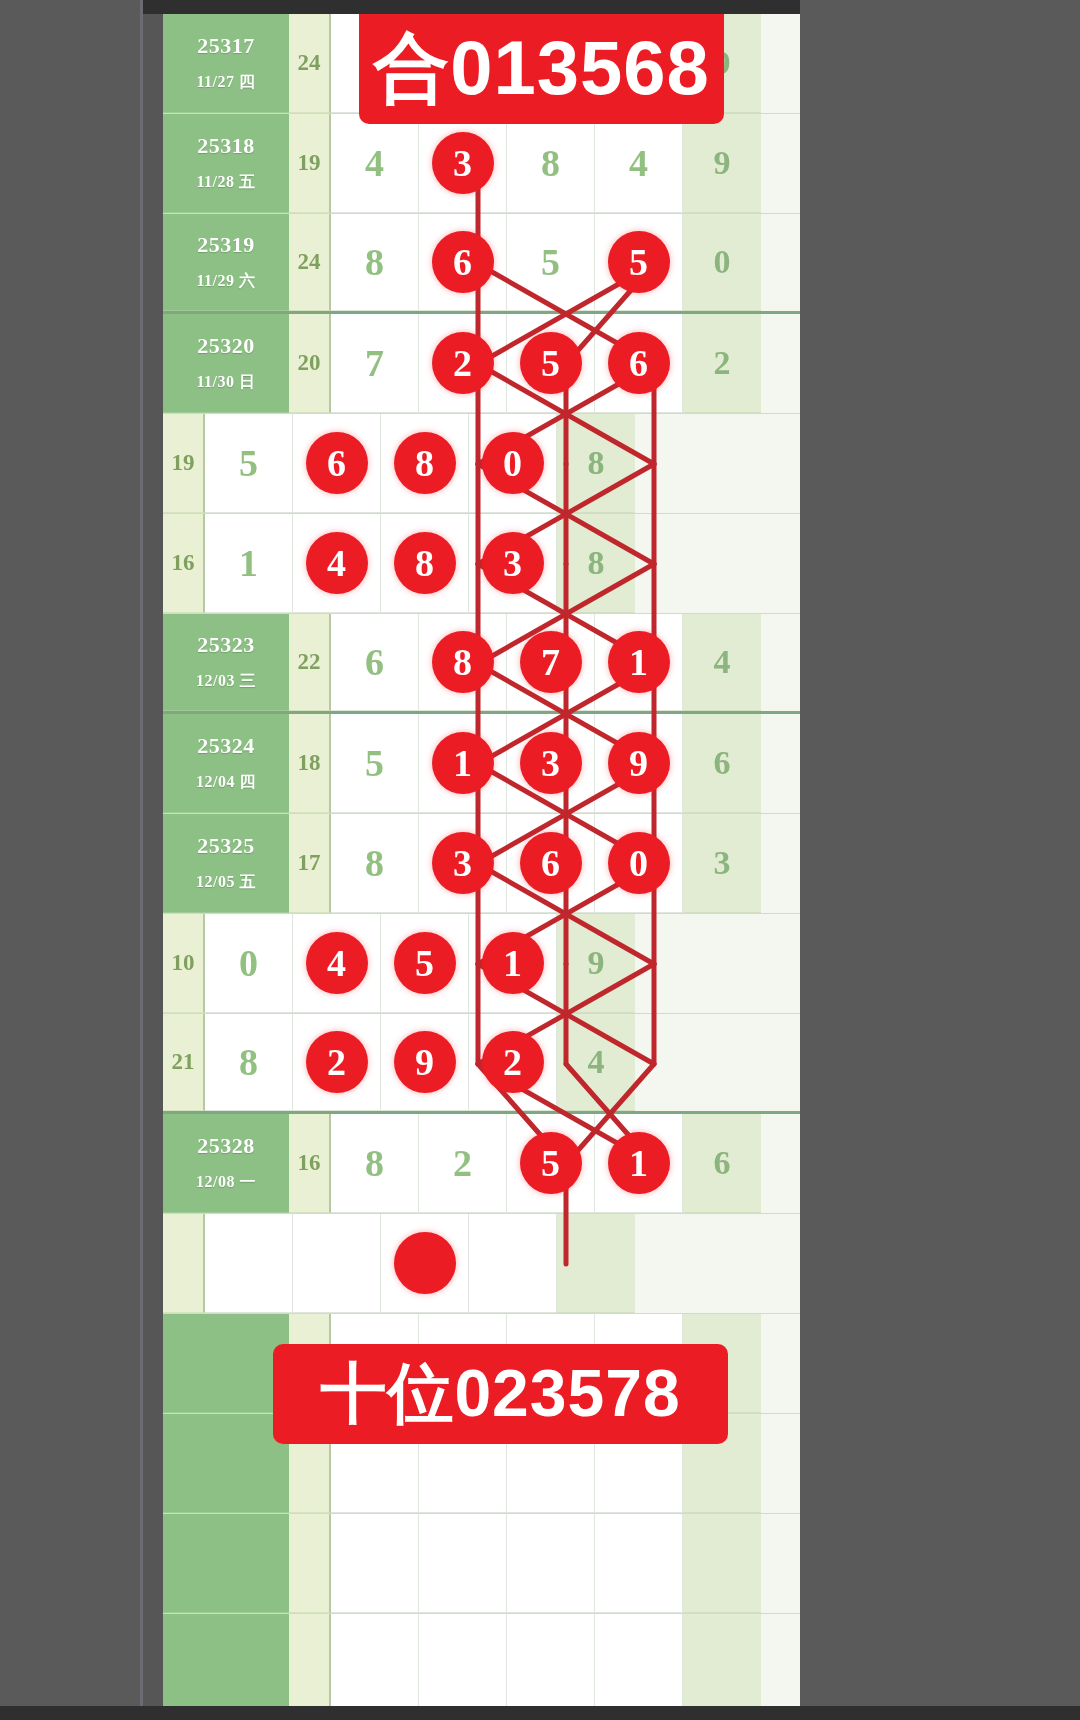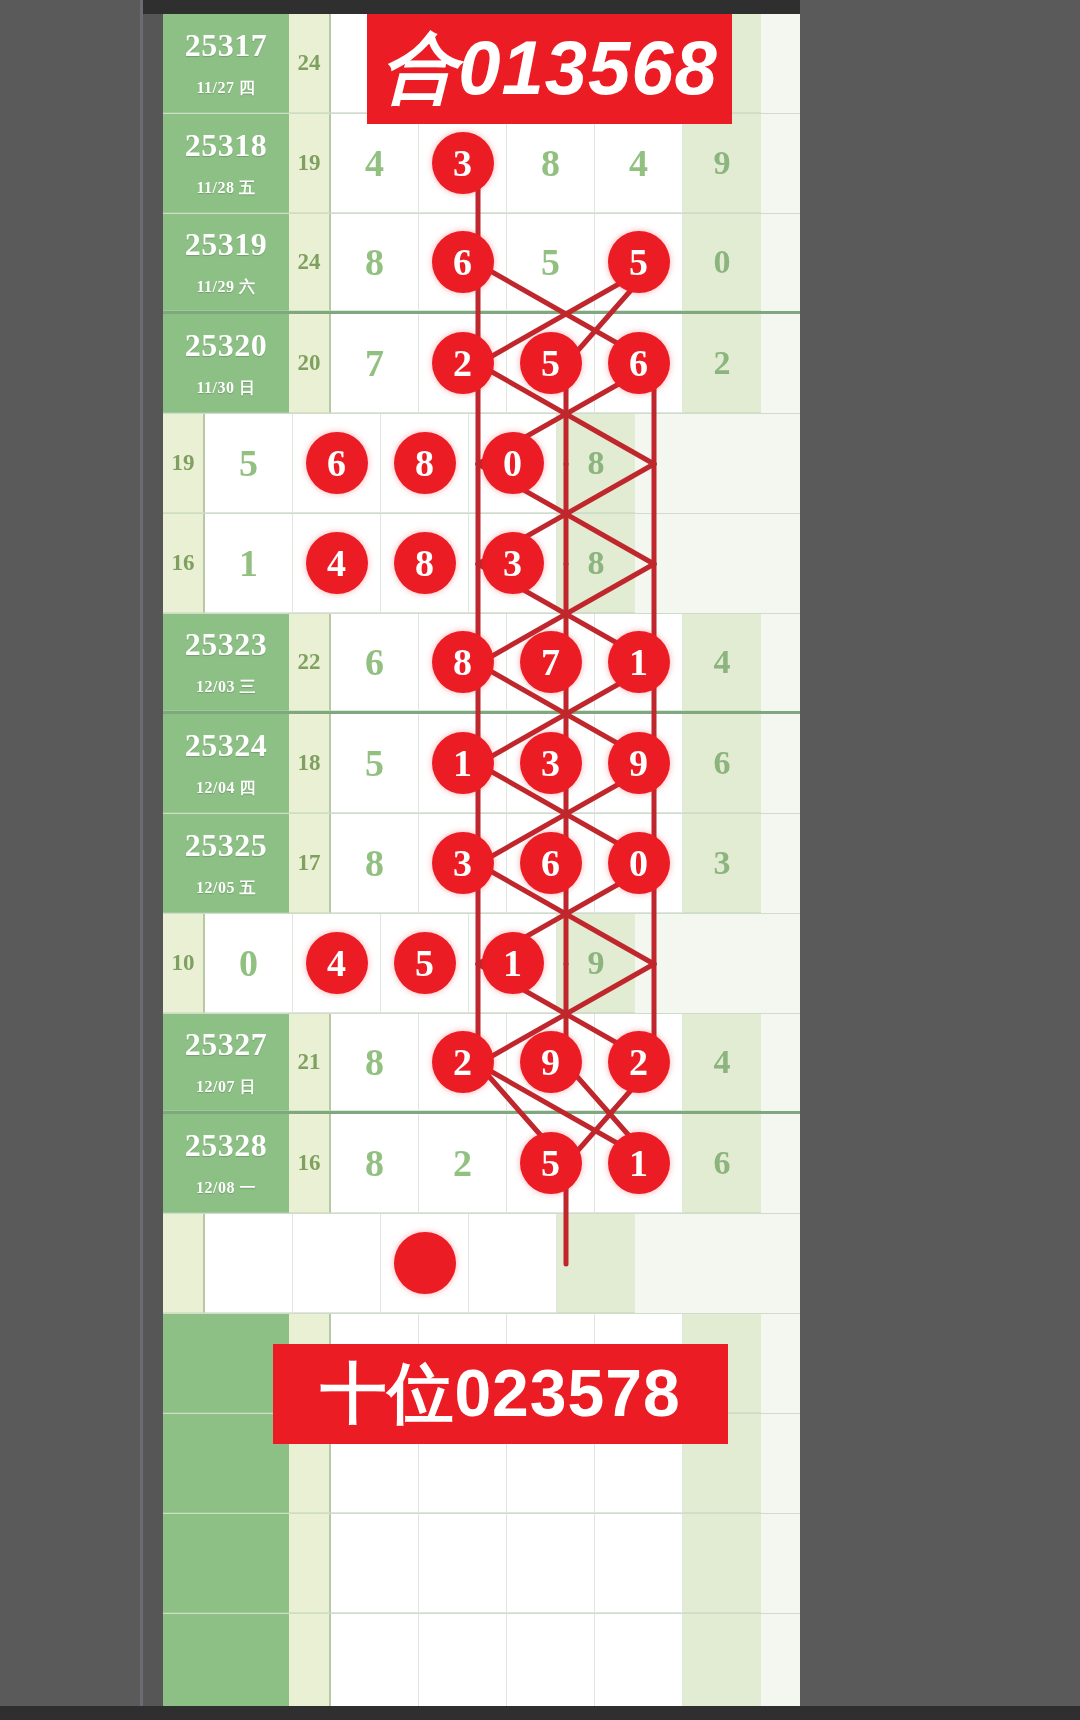--- a/index.html
+++ b/index.html
@@ -77,21 +77,21 @@
     color: #ffffff;
     display: flex;
     flex-direction: column;
     align-items: center;
     justify-content: center;
     box-sizing: border-box;
     border-bottom: 1px solid #9ecb95;
     text-shadow: 0 1px 1px rgba(0,0,0,.18);
   }
   .c-issue .no {
-    font-size: 32px;
+    font-size: 22px;
     font-weight: bold;
     letter-spacing: 0.5px;
     line-height: 1.15;
   }
   .c-issue .date {
     font-size: 16px;
     font-weight: bold;
     margin-top: 14px;
     letter-spacing: .5px;
   }
@@ -163,38 +163,37 @@
     height: 1692px;
     pointer-events: none;
     z-index: 2;
   }
 
   
   .banner {
     position: absolute;
     background: #ec1c24;
     color: #ffffff;
-    border-radius: 0;
+    border-radius: 10px;
     display: flex;
     align-items: center;
     justify-content: center;
     font-weight: bold;
     z-index: 5;
     letter-spacing: 1px;
     font-family: "Liberation Sans", "DejaVu Sans", sans-serif;
   }
   #banner-top {
-    left: 204px;
+    left: 196px;
     top: 0px;
     width: 365px;
     height: 110px;
     font-size: 76px;
     border-top-left-radius: 0;
     border-top-right-radius: 0;
-    font-style: italic;
   }
   #banner-bottom {
     left: 110px;
     top: 1330px;
     width: 455px;
     height: 100px;
     font-size: 66px;
   }
 </style>
 </head>
@@ -390,24 +389,20 @@
           </div>
           <div class="c-d">
             <div class="ball">5</div>
           </div>
           <div class="c-d">
             <div class="ball">1</div>
           </div>
           <div class="c-last">9</div>
         </div>
         <div class="row sep">
-          <div class="c-issue">
-            <div class="no">25327</div>
-            <div class="date">12/07 日</div>
-          </div>
           <div class="c-sum">21</div>
           <div class="c-d">
             <div class="plain">8</div>
           </div>
           <div class="c-d">
             <div class="ball">2</div>
           </div>
           <div class="c-d">
             <div class="ball">9</div>
           </div>

